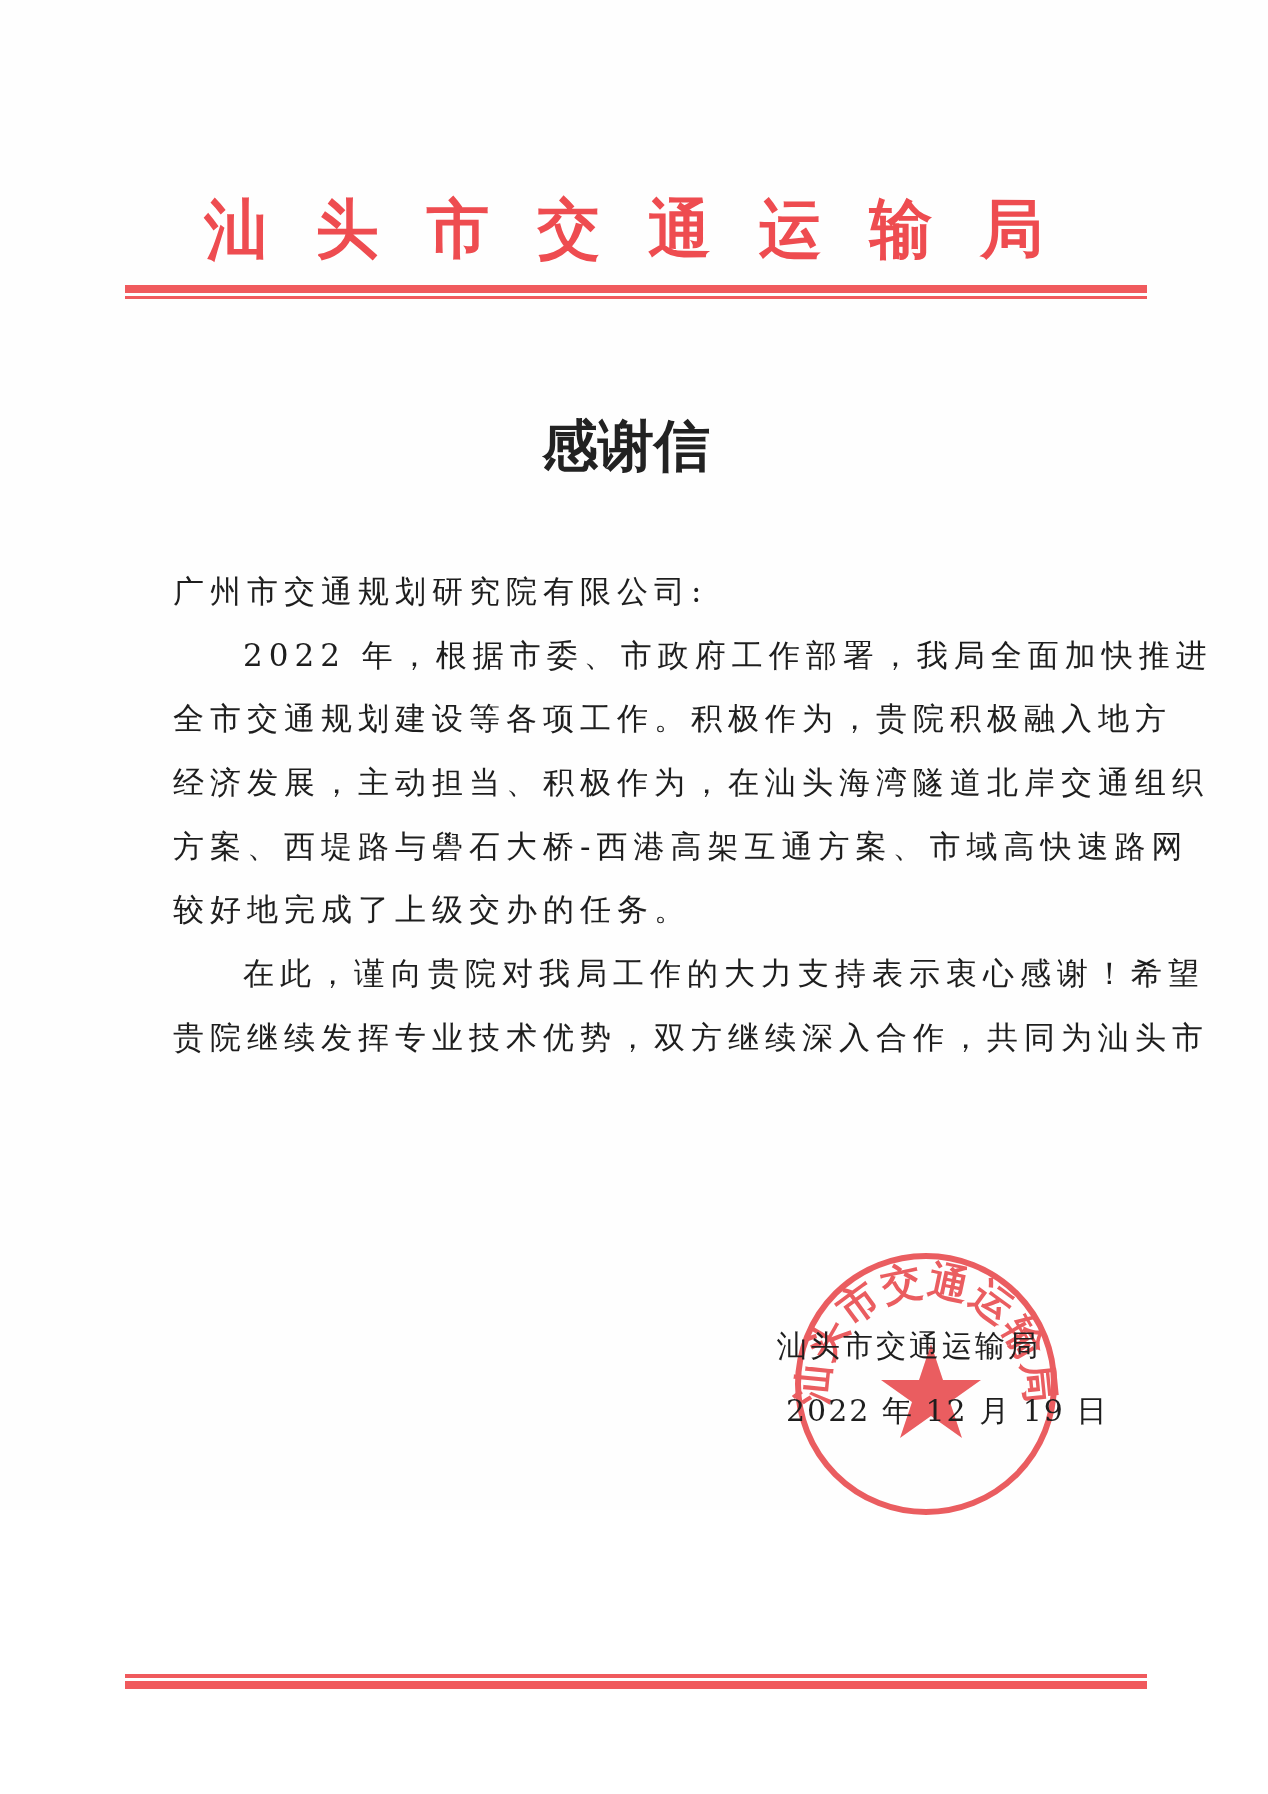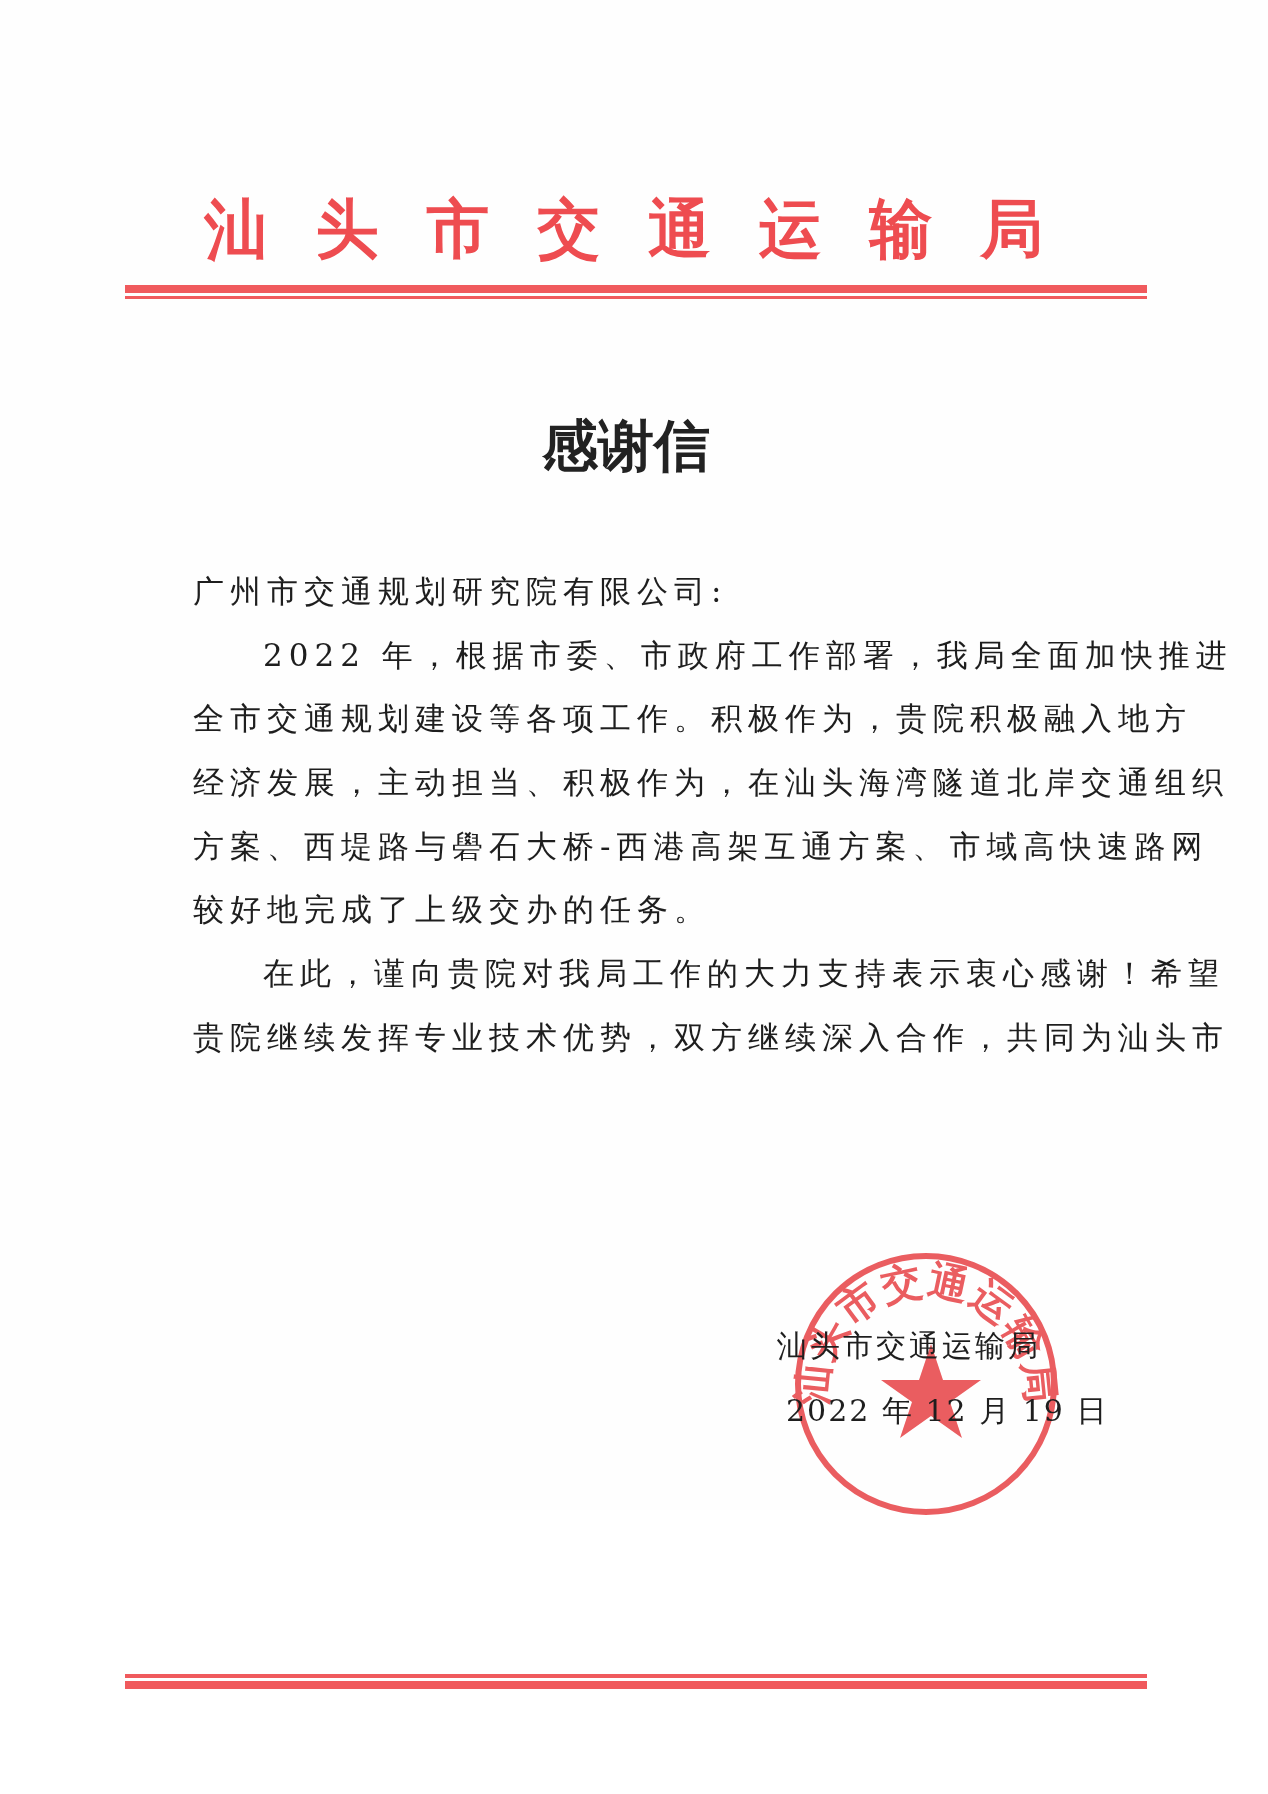--- a/index.html
+++ b/index.html
@@ -26,21 +26,21 @@
     font-family: "DejaVu Sans", "Liberation Sans", sans-serif;
     font-size: 56px; font-weight: bold; letter-spacing: 0px; color: #222;
     line-height: 56px;
   }
   .doc-title span { display: inline-block; transform: translateX(-8px); }
 
   .body-text {
     position: absolute; left: 173px; top: 560px; width: 960px;
     font-size: 31px; line-height: 63.7px; letter-spacing: 6px; color: #1e1e1e;
   }
-  .body-text .line { white-space: nowrap; height: 63.7px; margin-left: 20px; }
+  .body-text .line { white-space: nowrap; height: 63.7px; }
   .body-text .indent { padding-left: 70px; }
 
   .signature {
     position: absolute; left: 777px; top: 1326px; font-size: 30px; letter-spacing: 3px;
     white-space: nowrap; color: #1e1e1e; z-index: 3;
   }
   .date {
     position: absolute; left: 786px; top: 1391px; font-size: 30px; letter-spacing: 2px;
     white-space: nowrap; color: #1e1e1e; z-index: 3;
   }

